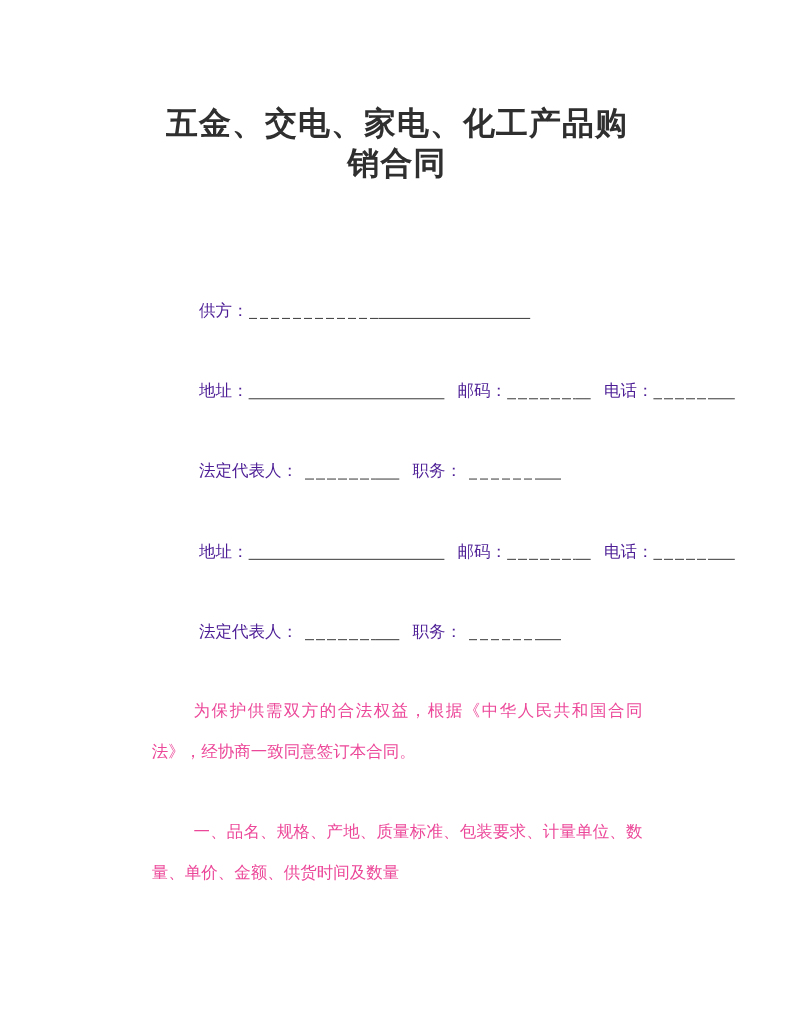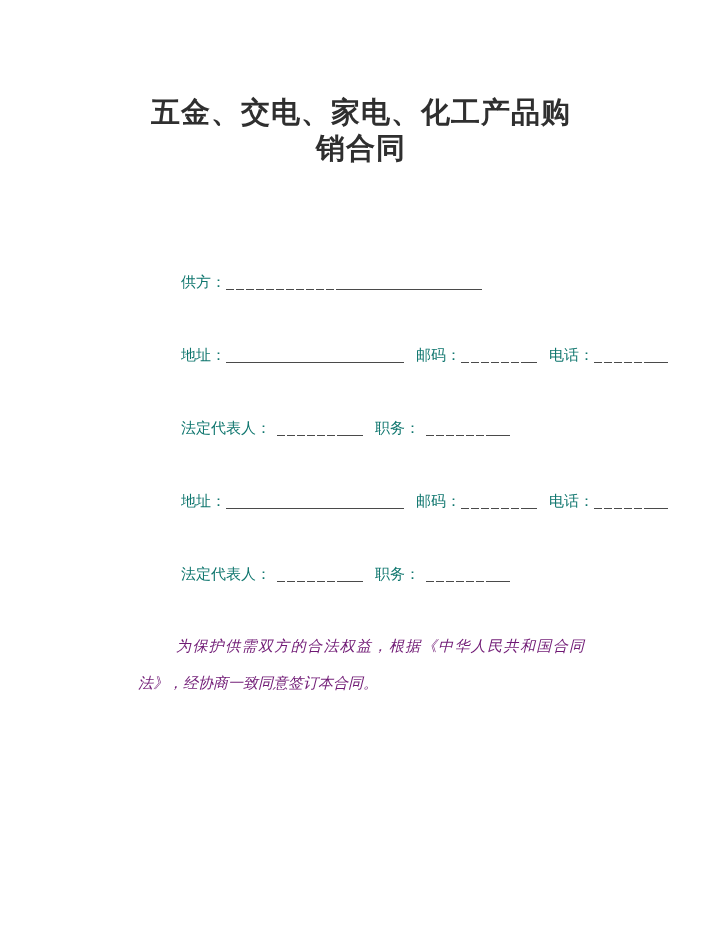--- a/index.html
+++ b/index.html
@@ -30,42 +30,41 @@
     line-height: 36px;
     letter-spacing: 1px;
     color: #2f2f2f;
   }
   .row {
     margin: 0 0 55px 43px;
     font-size: 15px;
     line-height: 18px;
     white-space: nowrap;
   }
-  .lbl { color: #0f766e; }
+  .lbl { color: #4c1d95; }
   
   .u {
     display: inline-block;
     height: 1px;
     vertical-align: -3px;
   }
   .u.solid { background: #4a4a4a; }
   .u.dashed {
     background: repeating-linear-gradient(90deg, #4a4a4a 0 8px, transparent 8px 10px);
   }
   .gap { display: inline-block; width: 12px; }
   .sp  { display: inline-block; width: 6px; }
   .paras { margin-top: -10px; }
   .para {
     font-size: 15px;
     line-height: 37px;
     text-align: justify;
     text-indent: 38px;
     margin: 0 0 36px 0;
-    color: #701a75;
-    font-style: italic;
+    color: #ec4899;
   }
 </style>
 </head>
 <body>
 
 <div class="page">
   <div class="content">
 
     <h1 class="doc-title">五金、交电、家电、化工产品购销合同</h1>
 
@@ -90,16 +89,17 @@
       </div>
 
       <div class="row">
         <span class="lbl">法定代表人：</span><span class="sp"></span><span class="u dashed" style="width:64px"></span><span class="u solid" style="width:22px"></span><span class="gap"></span><span class="lbl">职务：</span><span class="sp"></span><span class="u dashed" style="width:64px"></span><span class="u solid" style="width:20px"></span>
       </div>
     </div>
 
     <div class="paras">
       <p class="para">为保护供需双方的合法权益，根据《中华人民共和国合同法》，经协商一致同意签订本合同。</p>
 
+      <p class="para">一、品名、规格、产地、质量标准、包装要求、计量单位、数量、单价、金额、供货时间及数量</p>
     </div>
 
   </div>
 </div>
 
 </body></html>

